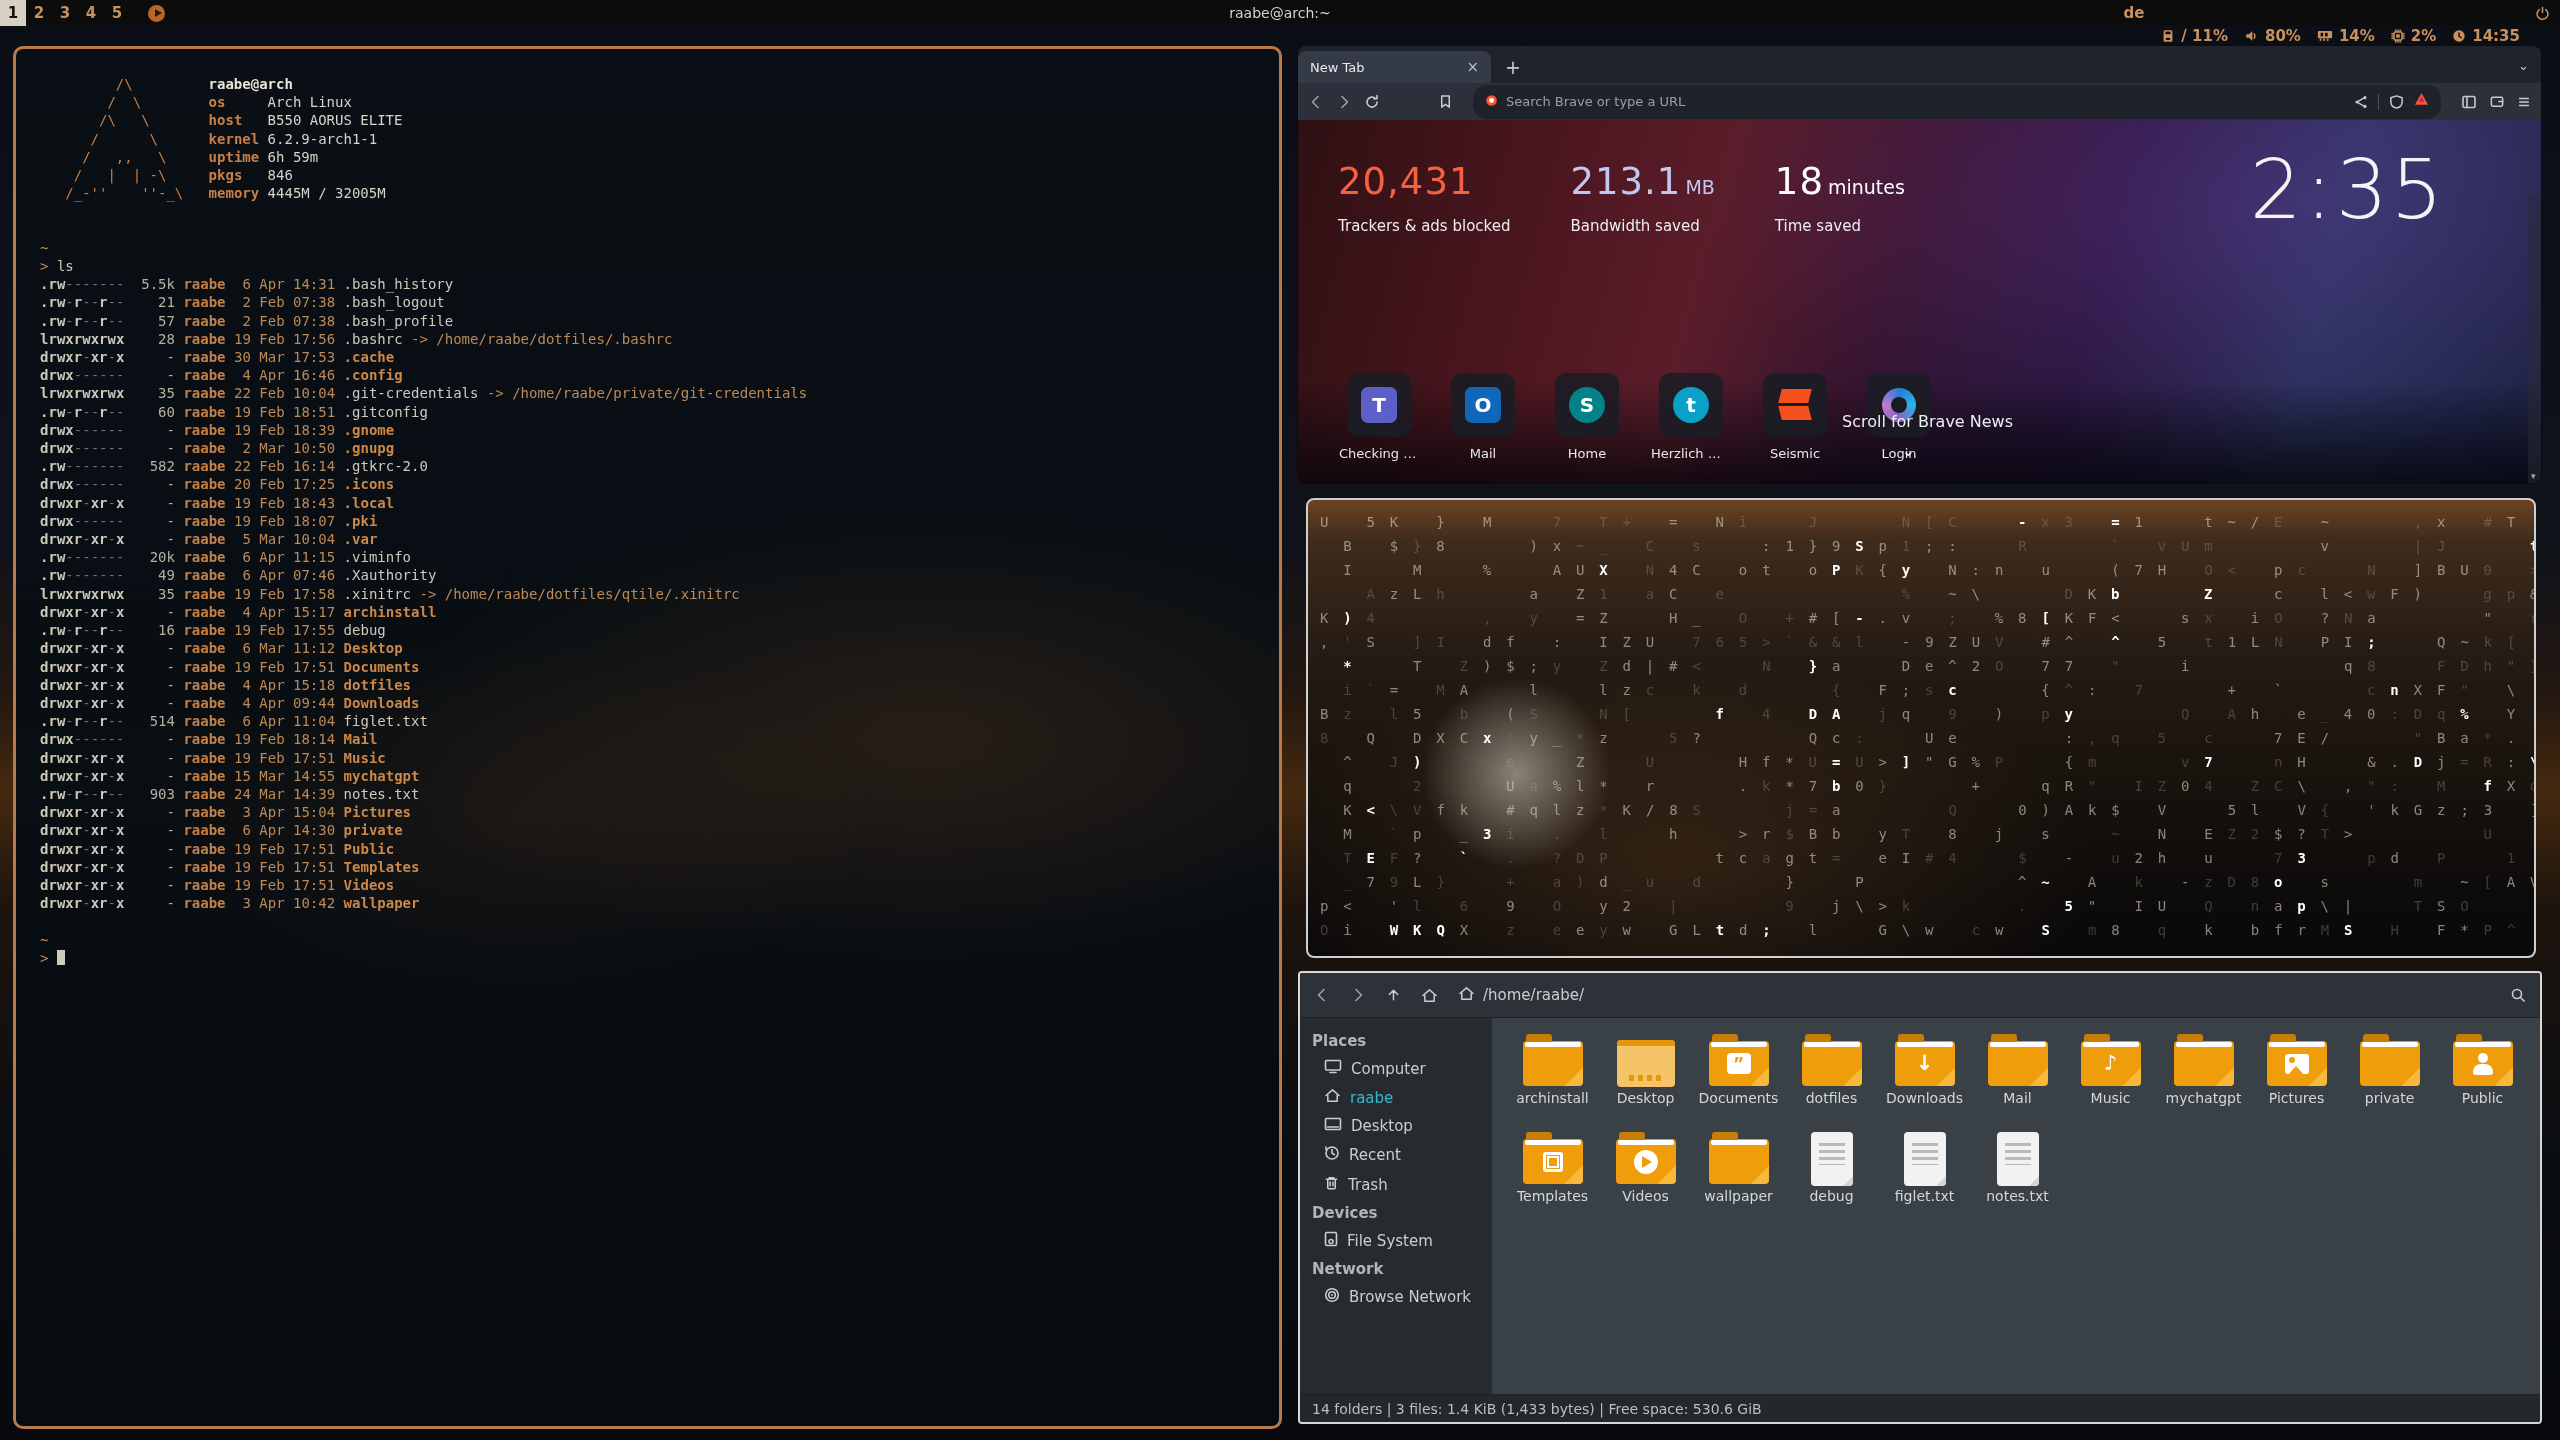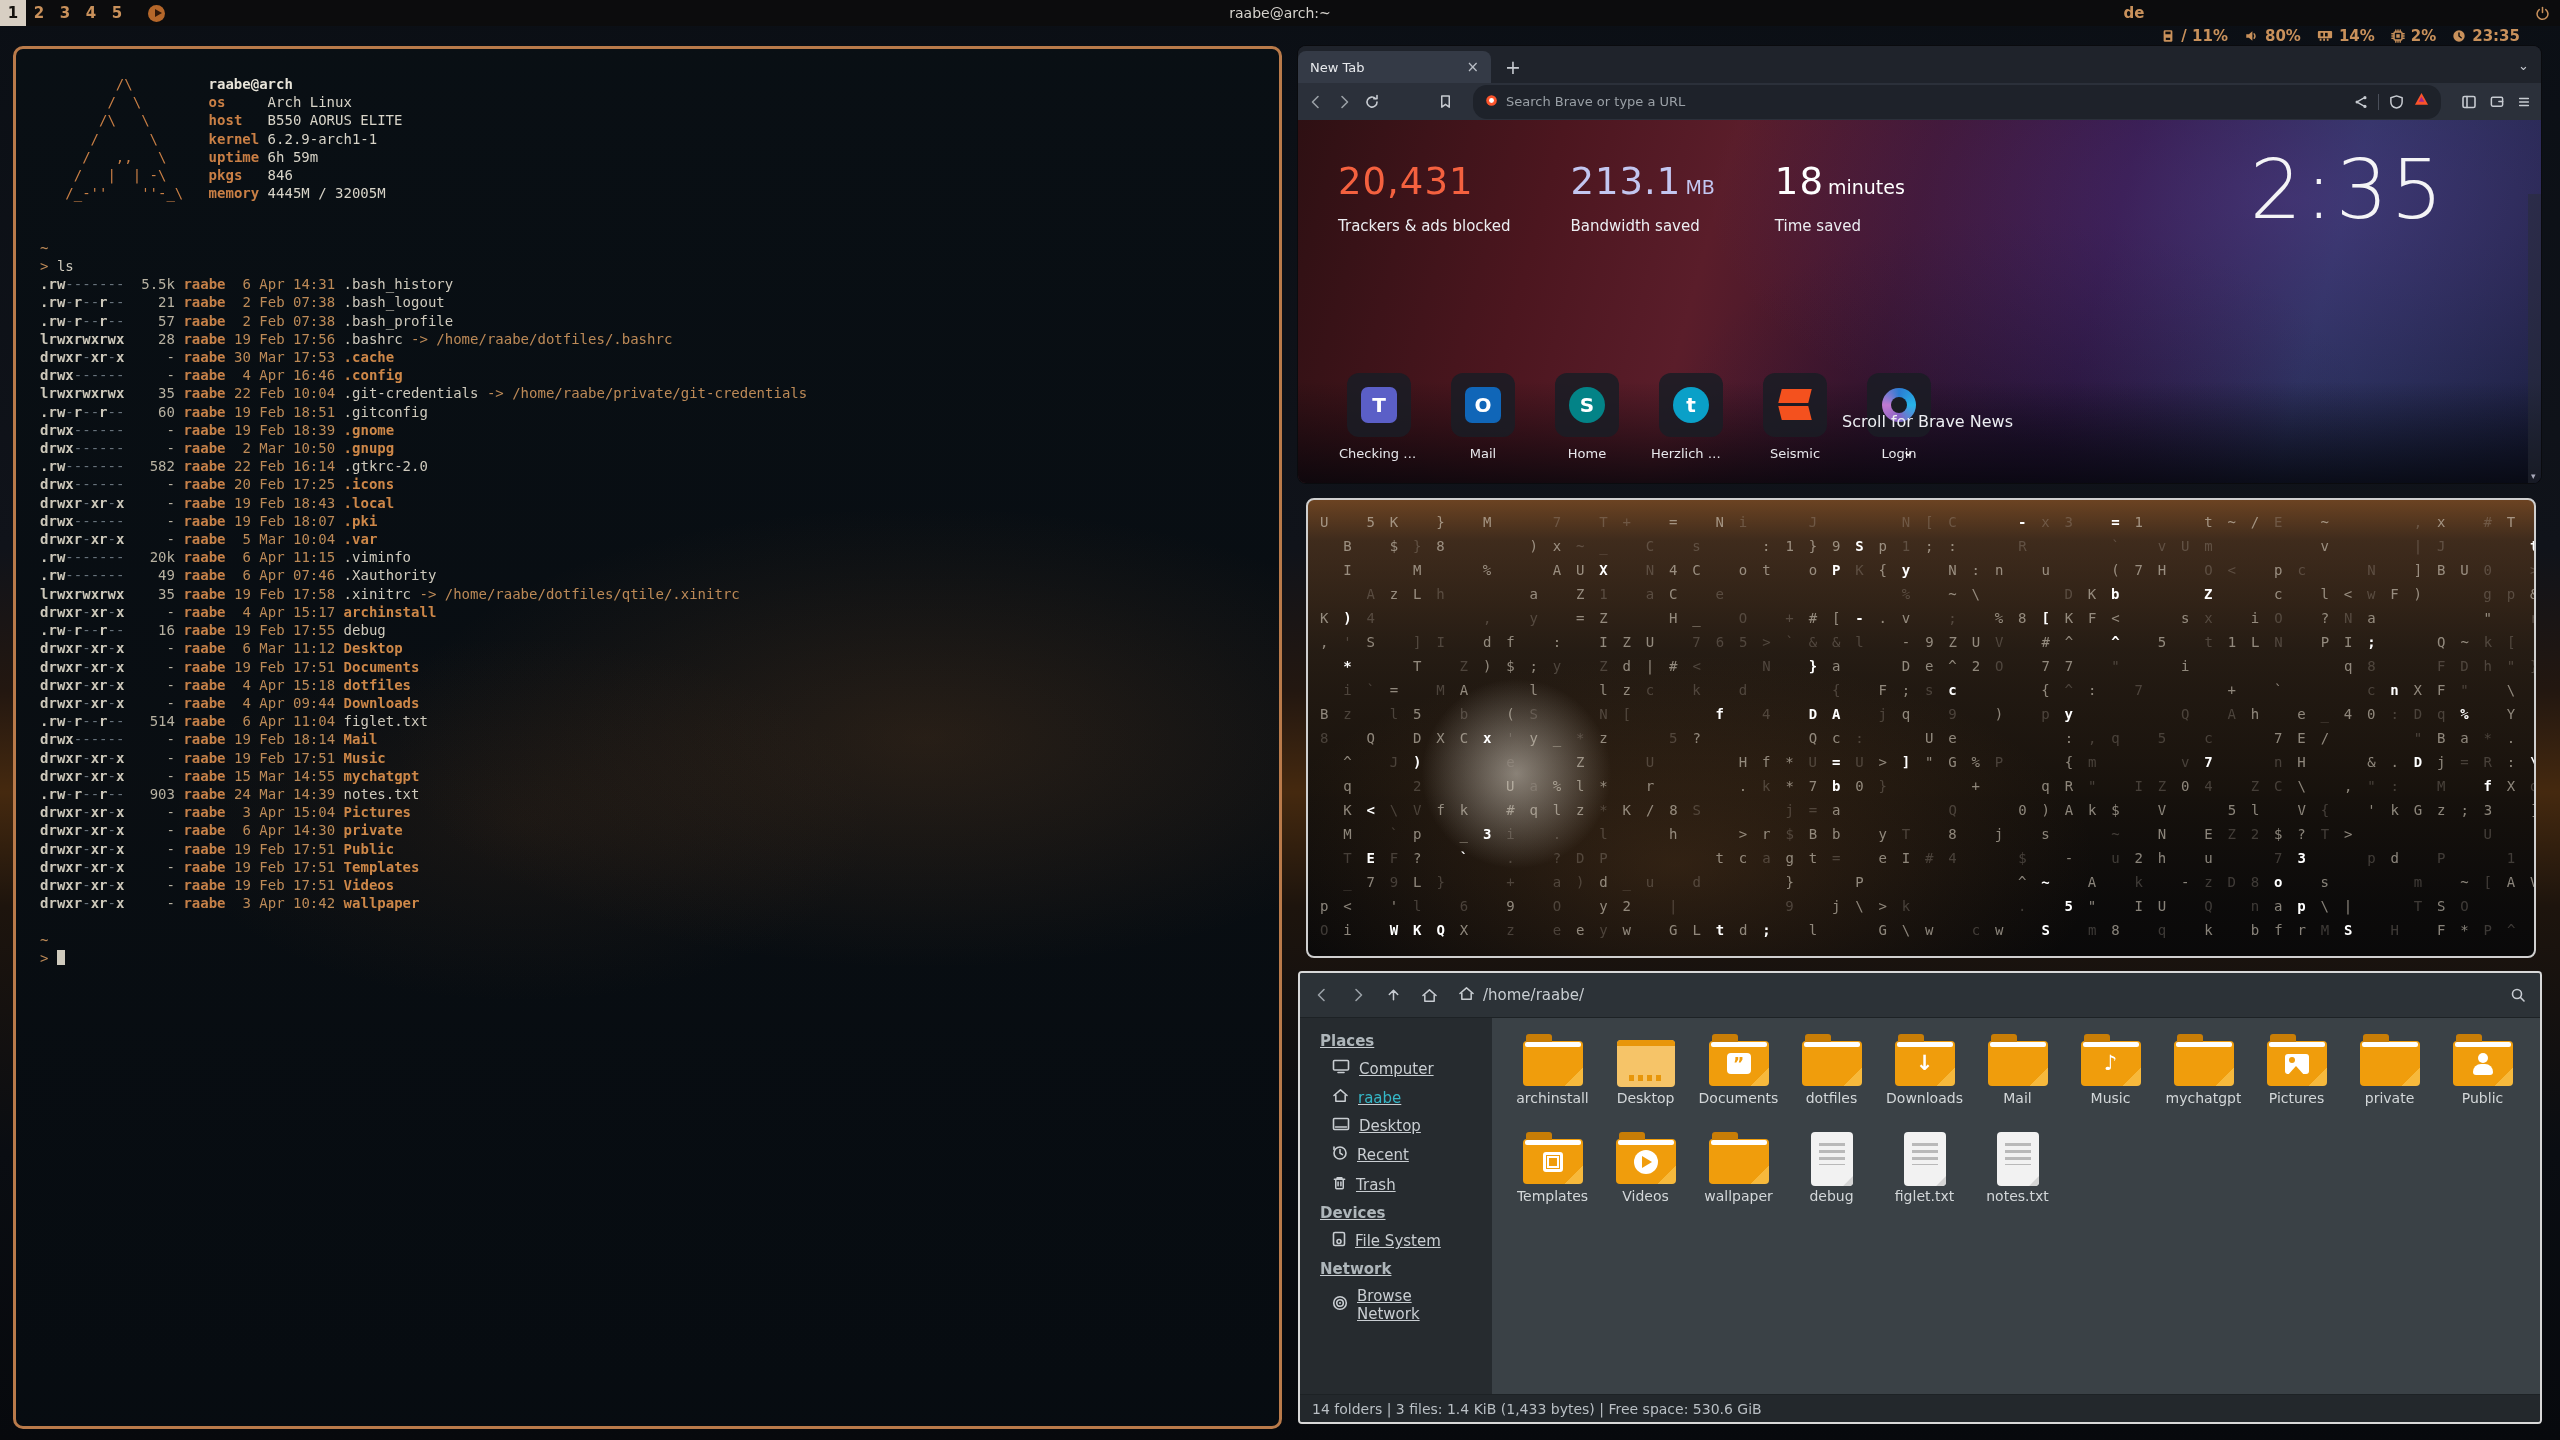--- a/index.html
+++ b/index.html
@@ -100,21 +100,21 @@
   .mxw{color:#fff;font-weight:bold;}
   .mx1{color:rgba(213,205,190,.62);}
   .mx2{color:rgba(180,170,158,.30);}
 
   
   .fm{position:absolute;left:1298px;top:971px;width:1244px;height:453px;border:2px solid #d8d8d8;border-radius:4px;background:#3a4146;display:flex;flex-direction:column;overflow:hidden;}
   .fm-menubar{height:30px;background:#23282c;display:flex;align-items:center;gap:28px;padding:0 14px;color:#cdd2d6;font-size:15px;}
   .fm-toolbar{height:45px;background:#2c3237;border-bottom:1px solid #1d2225;display:flex;align-items:center;gap:20px;padding:0 14px;color:#c9ced2;}
   .fm-path{display:flex;align-items:center;gap:8px;font-size:15px;color:#c9ced2;flex:1;}
   .fm-body{flex:1;display:flex;min-height:0;}
-  .fm-side{width:192px;background:#262b2f;padding:10px 8px;color:#c9ced2;font-size:15px;overflow:hidden;text-decoration:underline;}
+  .fm-side{width:192px;background:#262b2f;padding:10px 0;color:#c9ced2;font-size:15px;overflow:hidden;}
   .side-h{padding:4px 12px;color:#aeb6ba;font-weight:bold;}
   .side-it{display:flex;align-items:center;gap:9px;padding:5px 12px 5px 24px;}
   .side-it.active .side-lbl{color:#35b8c8;}
   .side-it svg{flex:none;}
   .fm-main{flex:1;padding:10px 0 0 14px;display:flex;flex-wrap:wrap;align-content:flex-start;}
   .fm-item{width:93px;height:98px;display:flex;flex-direction:column;align-items:center;}
   .fm-ic{height:62px;display:flex;align-items:center;justify-content:center;}
   .fm-lbl{font-size:14px;color:#d3d7d9;max-width:92px;white-space:nowrap;overflow:hidden;text-overflow:ellipsis;}
   .folder{position:relative;width:60px;height:45px;border-radius:4px;margin-top:9px;
     background:linear-gradient(315deg,#f7b93c 0 13px,#f09d0c 13px);display:flex;align-items:center;justify-content:center;}
@@ -201,21 +201,21 @@
             </span>
             <span>2%</span>
           </span>
           <span class="bar-widget">
             <span>
               <svg width="14" height="14" viewBox="0 0 16 16">
                 <circle cx="8" cy="8" r="6.5" fill="currentColor"></circle>
                 <path d="M8 4.5V8l2.5 2" stroke="#0c0c0d" stroke-width="1.6" fill="none" stroke-linecap="round"></path>
               </svg>
             </span>
-            <span>23:35</span>
+            <span>14:35</span>
           </span>
         </span>
       <span style="margin-left:6px;display:flex;">
           <svg width="15" height="15" viewBox="0 0 16 16">
             <path d="M8 1.5v5.5" stroke="currentColor" stroke-width="1.6" fill="none" stroke-linecap="round" stroke-linejoin="round"></path>
             <path d="M4.5 3.8a5.8 5.8 0 107 0" stroke="currentColor" stroke-width="1.6" fill="none" stroke-linecap="round" stroke-linejoin="round"></path>
           </svg>
         </span>
     </div>
   </div>

